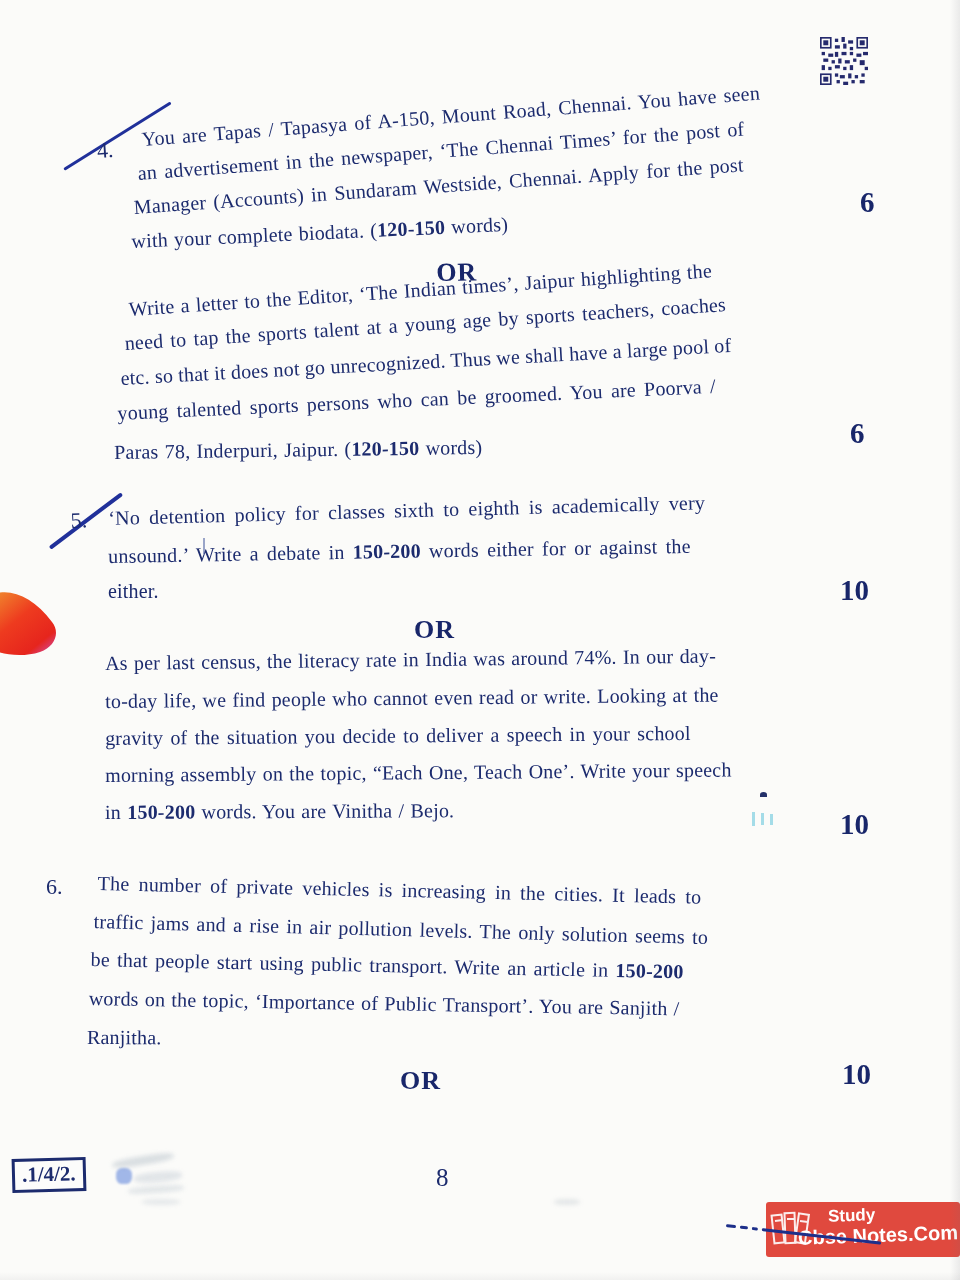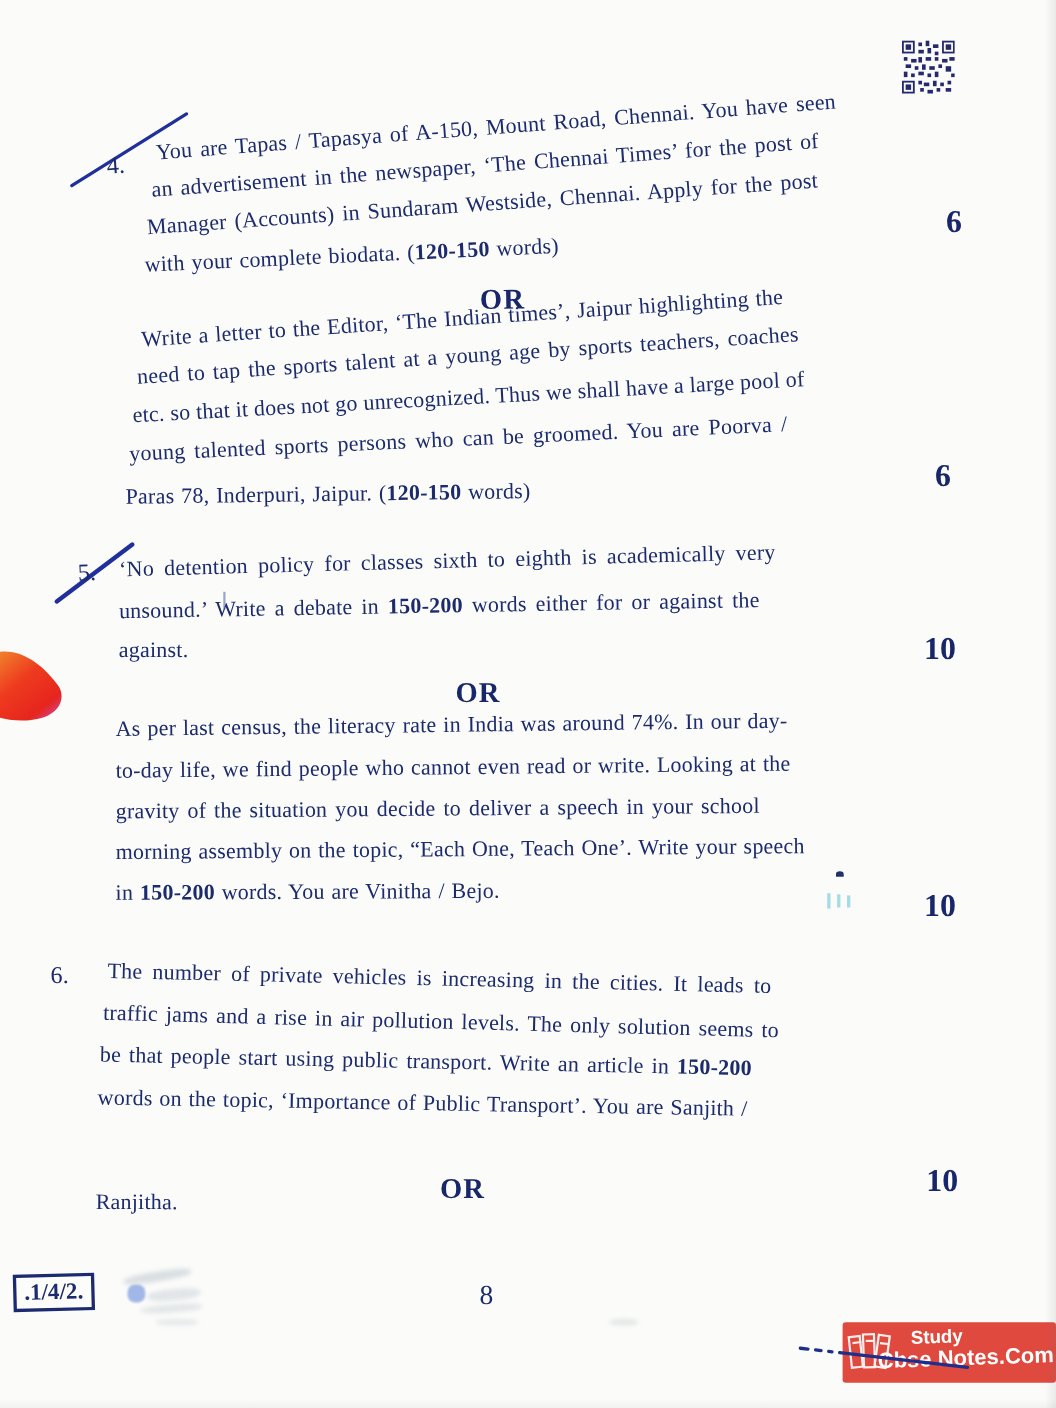--- a/index.html
+++ b/index.html
@@ -113,21 +113,21 @@
   <div class="line" style="left:128px;top:298px;transform:rotate(-3.8deg);word-spacing:1px;"><span>Write a letter to the Editor, ‘The Indian times’, Jaipur highlighting the</span></div>
   <div class="line" style="left:124px;top:332px;transform:rotate(-3.7deg);word-spacing:2px;"><span>need to tap the sports talent at a young age by sports teachers, coaches</span></div>
   <div class="line" style="left:120px;top:367px;transform:rotate(-3.1deg);word-spacing:0px;"><span>etc. so that it does not go unrecognized. Thus we shall have a large pool of</span></div>
   <div class="line" style="left:117px;top:402px;transform:rotate(-2.6deg);word-spacing:3px;"><span>young talented sports persons who can be groomed. You are Poorva /</span></div>
   <div class="line" style="left:114px;top:441px;transform:rotate(-0.8deg);word-spacing:1px;"><span>Paras 78, Inderpuri, Jaipur. (</span><span class="b">120-150</span><span> words)</span></div>
   <div class="marks" style="left:850px;top:417px;">6</div>
 
   <div class="qnum" style="left:70px;top:508px;transform:rotate(-3deg);">5.</div>
   <div class="line" style="left:108px;top:507px;transform:rotate(-1.5deg);word-spacing:4px;"><span>‘No detention policy for classes sixth to eighth is academically very</span></div>
   <div class="line" style="left:108px;top:545px;transform:rotate(-1deg);word-spacing:3px;"><span>unsound.’ Write a debate in </span><span class="b">150-200</span><span> words either for or against the</span></div>
-  <div class="line" style="left:108px;top:580px;word-spacing:0px;"><span>against.</span></div>
+  <div class="line" style="left:108px;top:580px;word-spacing:0px;"><span>either.</span></div>
   <div class="vdash" style="left:203px;top:538px;height:16px;"></div>
   <div class="marks" style="left:840px;top:574px;">10</div>
 
   <div class="or" style="left:414px;top:615px;">OR</div>
 
   <div class="line" style="left:105px;top:652px;transform:rotate(-0.7deg);word-spacing:1px;"><span>As per last census, the literacy rate in India was around 74%. In our day-</span></div>
   <div class="line" style="left:105px;top:690px;transform:rotate(-0.6deg);word-spacing:1px;"><span>to-day life, we find people who cannot even read or write. Looking at the</span></div>
   <div class="line" style="left:105px;top:727px;transform:rotate(-0.5deg);word-spacing:2px;"><span>gravity of the situation you decide to deliver a speech in your school</span></div>
   <div class="line" style="left:105px;top:764px;transform:rotate(-0.5deg);word-spacing:1px;"><span>morning assembly on the topic, “Each One, Teach One’. Write your speech</span></div>
   <div class="line" style="left:105px;top:801px;transform:rotate(-0.3deg);word-spacing:1px;"><span>in </span><span class="b">150-200</span><span> words. You are Vinitha / Bejo.</span></div>
@@ -135,21 +135,21 @@
   <div class="cyanmark" style="left:752px;top:812px;"></div>
   <div class="cyanmark" style="left:761px;top:813px;height:12px;"></div>
   <div class="cyanmark" style="left:770px;top:814px;height:11px;"></div>
   <div class="speck" style="left:760px;top:792px;width:7px;height:5px;border-radius:50% 50% 0 0;"></div>
 
   <div class="qnum" style="left:46px;top:874px;">6.</div>
   <div class="line" style="left:98px;top:872px;transform:rotate(1.3deg);word-spacing:4px;"><span>The number of private vehicles is increasing in the cities. It leads to</span></div>
   <div class="line" style="left:94px;top:910px;transform:rotate(1.5deg);word-spacing:2px;"><span>traffic jams and a rise in air pollution levels. The only solution seems to</span></div>
   <div class="line" style="left:91px;top:948px;transform:rotate(1.2deg);word-spacing:2px;"><span>be that people start using public transport. Write an article in </span><span class="b">150-200</span></div>
   <div class="line" style="left:89px;top:987px;transform:rotate(1deg);word-spacing:1px;"><span>words on the topic, ‘Importance of Public Transport’. You are Sanjith /</span></div>
-  <div class="line" style="left:87px;top:1082px;transform:rotate(0.2deg);"><span>Ranjitha.</span></div>
+  <div class="line" style="left:87px;top:1026px;transform:rotate(0.2deg);"><span>Ranjitha.</span></div>
   <div class="marks" style="left:842px;top:1058px;">10</div>
 
   <div class="or" style="left:400px;top:1066px;">OR</div>
 
   <div class="code-box">.1/4/2.</div>
   <div class="page-num">8</div>
 
   <div class="smudge" style="left:112px;top:1156px;width:62px;height:9px;background:rgba(120,140,160,.25);transform:rotate(-9deg);"></div>
   <div class="smudge" style="left:116px;top:1168px;width:16px;height:16px;background:rgba(50,100,210,.45);filter:blur(1px);"></div>
   <div class="smudge" style="left:134px;top:1172px;width:48px;height:10px;background:rgba(120,140,165,.20);transform:rotate(-5deg);"></div>

